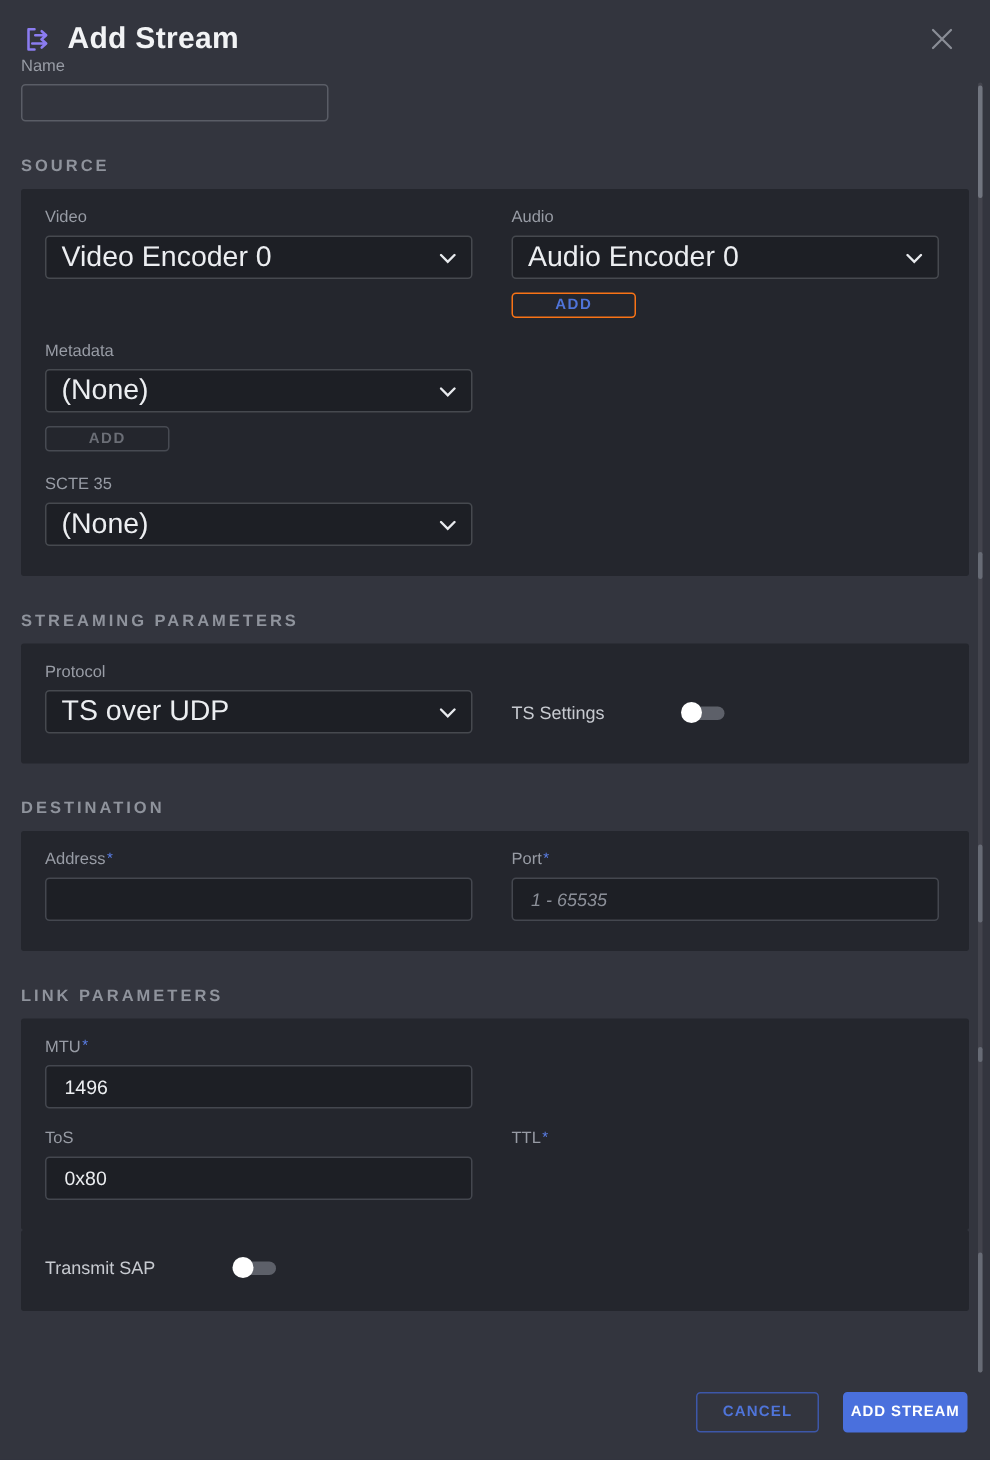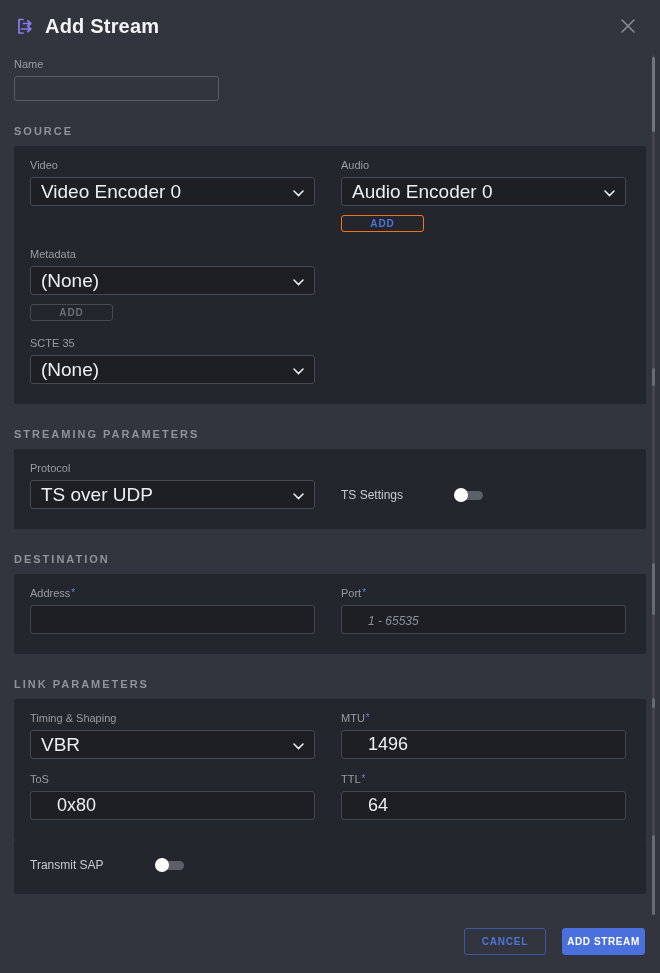--- a/index.html
+++ b/index.html
@@ -17,28 +17,28 @@
   .hdr-icon { width:22px; height:22px; flex:0 0 auto; }
   .hdr-title { font-size:20px; font-weight:700; color:#f2f3f5; margin-left:9px; letter-spacing:.2px; }
   .close-btn { margin-left:auto; width:24px; height:24px; display:flex; align-items:center; justify-content:center; cursor:pointer; margin-right:6px; }
 
   
   .label { font-size:11px; color:#989ca5; margin-bottom:6px; display:block; }
   .req { color:#5b7fe8; font-size:10px; vertical-align:top; margin-left:1px; }
   .txt-input {
     width:100%; height:27px; background:transparent;
     border:1px solid #44474f; border-radius:3px;
-    color:#eceef1; font-size:18px; padding:0 26px;
+    color:#eceef1; font-size:13px; padding:0 12px;
     font-family:"Liberation Sans", sans-serif;
     outline:none;
   }
   .txt-input::placeholder { color:#8b8f98; font-style:italic; font-size:12px; }
   .panel .txt-input { background:#1d1f25; height:29px; }
 
-  .name-wrap { margin-top:20px; width:205px; }
+  .name-wrap { width:205px; }
   .name-wrap .txt-input { height:25px; border-color:#5a5d66; }
 
   .section-title {
     font-size:11px; font-weight:700; color:#8f939c;
     letter-spacing:2px; margin:24px 0 9px 0;
   }
   .panel {
     background:#24262d; border-radius:2px;
     padding:13px 16px 20px 16px;
   }
@@ -229,49 +229,35 @@
         </div>
       </div>
     </div>
   </div>
 
   <div class="section-title">LINK PARAMETERS</div>
   <div class="panel">
     <div class="row">
       <div class="col">
         <div class="fgroup first">
-          <span class="label">Timing &amp; Shaping</span>
-          <div class="select">
-            <span class="sel-text">VBR</span>
-            <span class="chev">
-              <svg width="11" height="7" viewBox="0 0 11 7">
-                  <path d="M1 1 L5.5 5.5 L10 1" stroke="#e8eaee" stroke-width="1.6" fill="none" stroke-linecap="round"></path>
-                </svg>
-            </span>
-          </div>
-        </div>
-      </div>
-      <div class="col">
-        <div class="fgroup first">
           <span class="label"><span>MTU</span><span class="req">*</span></span>
           <input class="txt-input" type="text" value="1496" style="">
         </div>
       </div>
     </div>
     <div class="row" style="margin-top:14px;">
       <div class="col">
         <div class="fgroup first">
           <span class="label">ToS</span>
           <input class="txt-input" type="text" value="0x80" style="">
         </div>
       </div>
       <div class="col">
         <div class="fgroup first">
           <span class="label"><span>TTL</span><span class="req">*</span></span>
-          <input class="txt-input" type="text" value="64" style="">
         </div>
       </div>
     </div>
   </div>
 
   <div class="panel" style="padding-top:18px; padding-bottom:22px;">
     <div class="toggle-row">
       <span class="label">Transmit SAP</span>
       <span class="toggle">
         <span class="track"></span>

